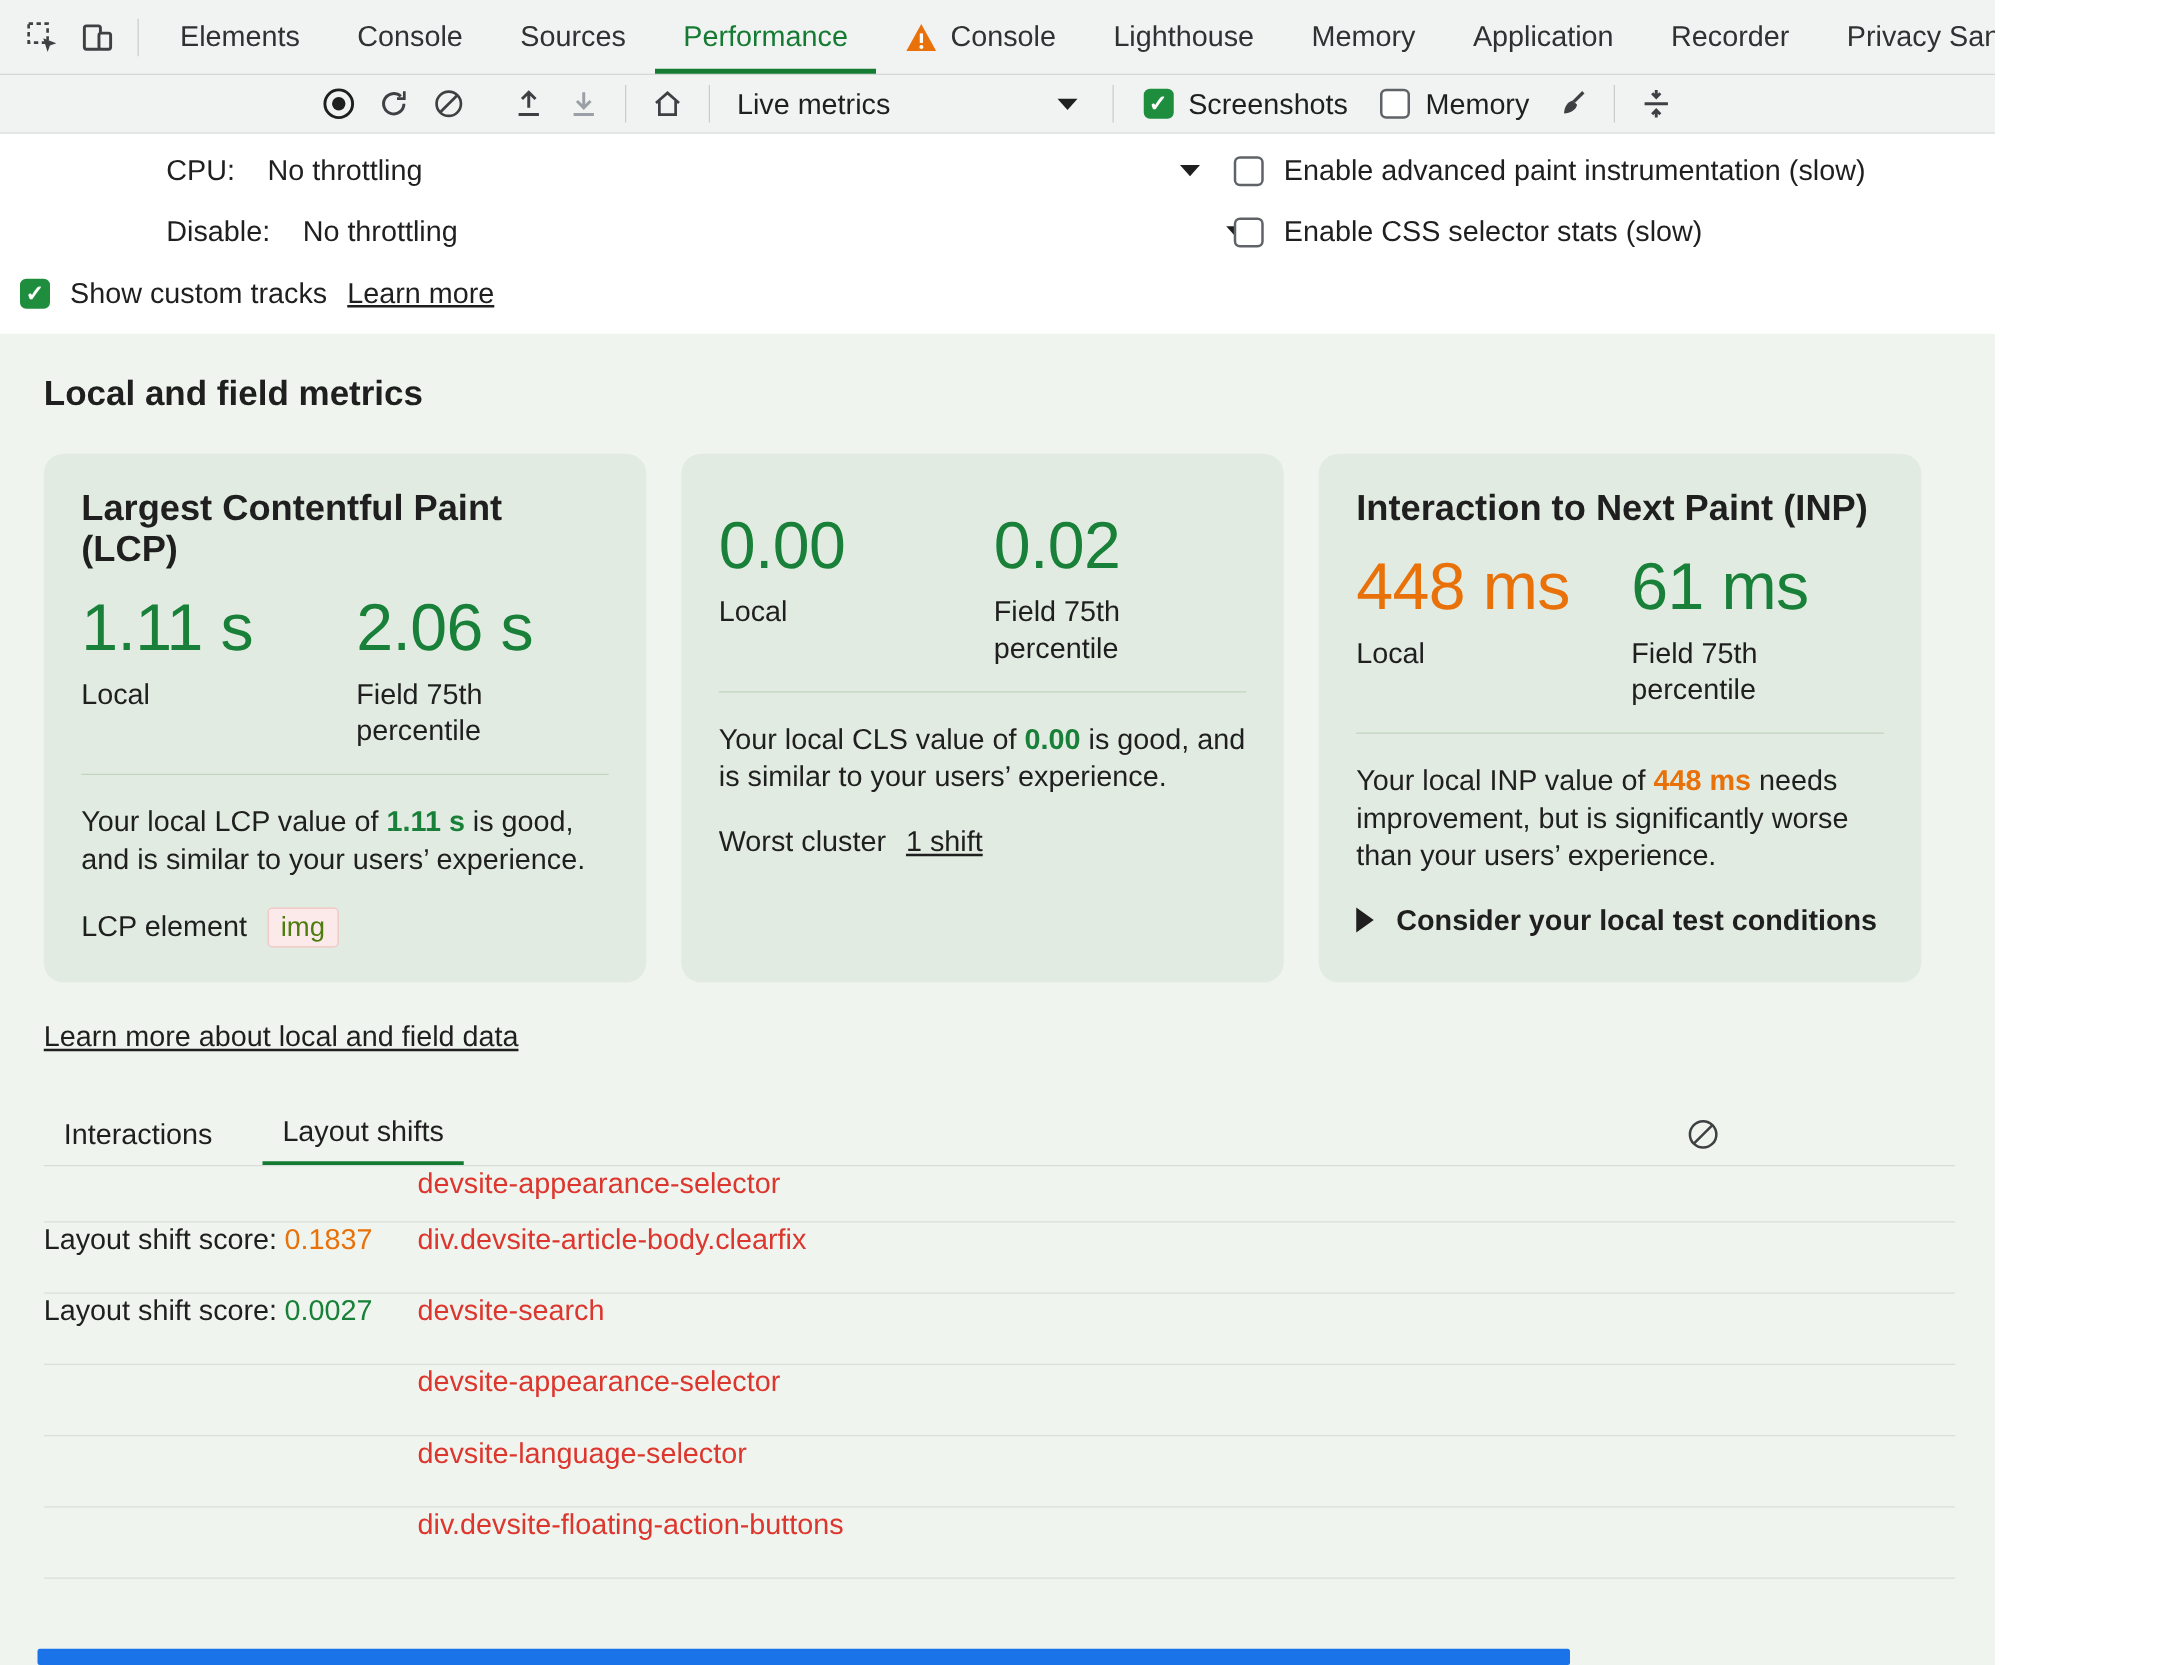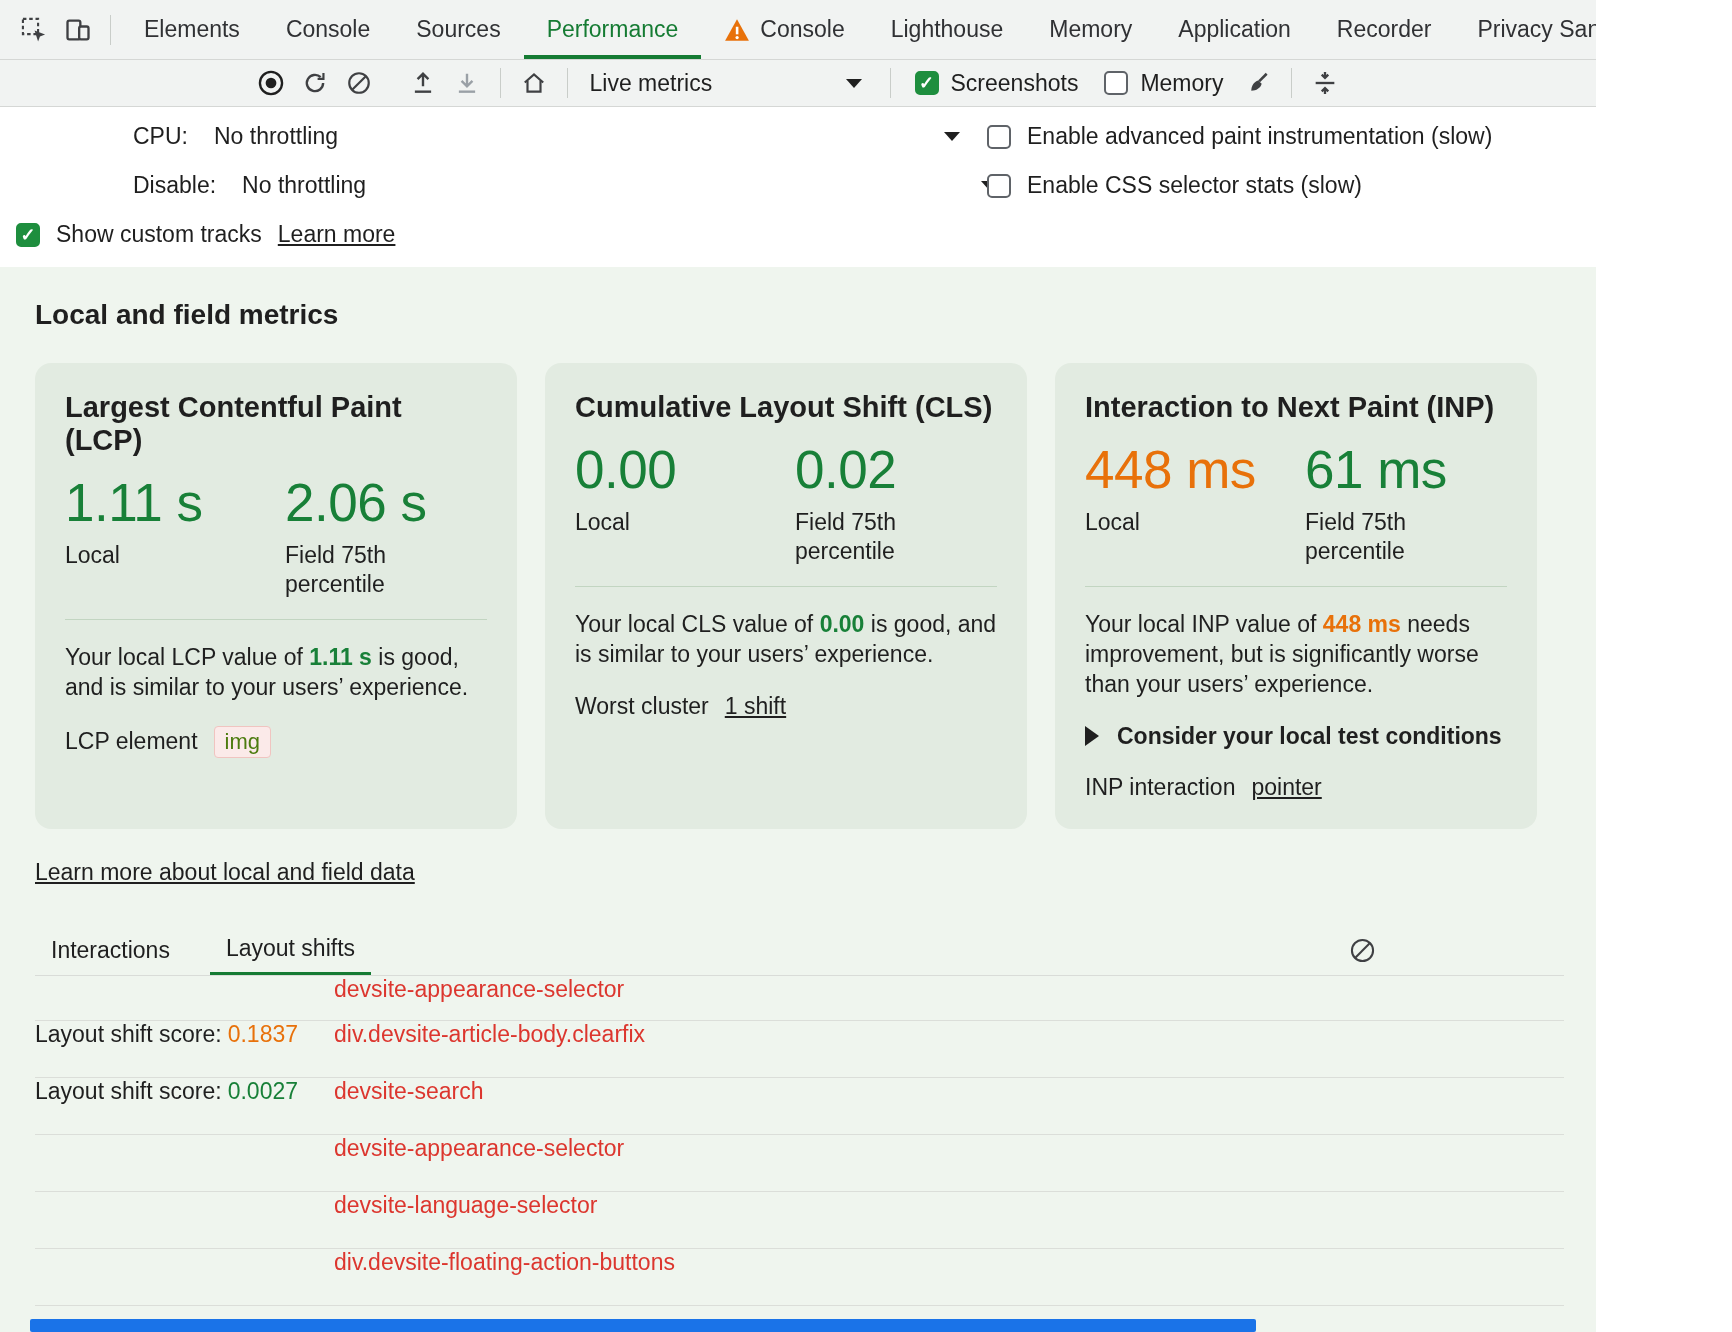--- a/index.html
+++ b/index.html
@@ -263,21 +263,20 @@
         </div>
         <hr class="card-divider">
         <p class="card-desc"><span>Your local LCP value of </span><span class="dv green">1.11 s</span><span> is good, and is similar to your users’ experience.</span></p>
         <div class="card-footer">
           <span>LCP element</span>
           <span class="badge-img">img</span>
         </div>
       </div>
 
       <div class="card">
-        <div class="card-title">Cumulative Layout Shift (CLS)</div>
         <div class="vals">
           <div class="val-col">
             <div class="val green">0.00</div>
             <div class="val-label">Local</div>
           </div>
           <div class="val-col">
             <div class="val green">0.02</div>
             <div class="val-label">Field 75th percentile</div>
           </div>
         </div>
@@ -299,24 +298,20 @@
           <div class="val-col">
             <div class="val green">61 ms</div>
             <div class="val-label">Field 75th percentile</div>
           </div>
         </div>
         <hr class="card-divider">
         <p class="card-desc"><span>Your local INP value of </span><span class="dv orange">448 ms</span><span> needs improvement, but is significantly worse than your users’ experience.</span></p>
         <div class="consider">
           <span class="play-tri"></span>
           <span>Consider your local test conditions</span>
-        </div>
-        <div class="card-footer">
-          <span>INP interaction</span>
-          <a class="link">pointer</a>
         </div>
       </div>
     </div>
 
     <a class="learn-link">Learn more about local and field data</a>
 
     
     <div class="subtabs">
       <div class="subtab">Interactions</div>
       <div class="subtab selected">Layout shifts</div>

